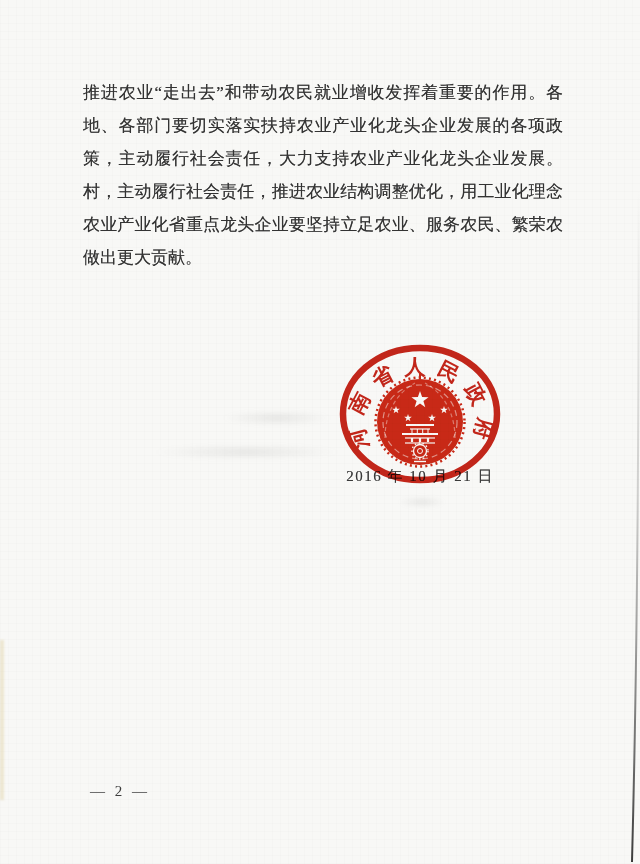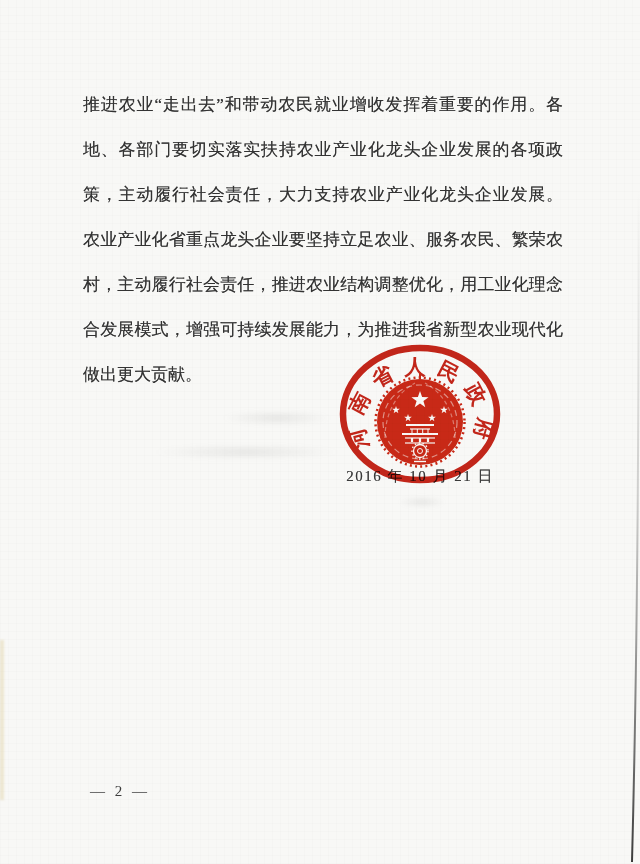--- a/index.html
+++ b/index.html
@@ -15,21 +15,21 @@
   }
   .body-text{
     position:absolute;left:83px;top:76px;width:480px;
     font-size:17px;line-height:33px;color:#333;
     text-shadow:0 0 0.5px rgba(51,51,51,0.65);
   }
   .body-text .line{
     text-align:justify;
     text-align-last:justify;
     text-justify:inter-character;
-    height:33px;overflow:hidden;margin-top:12px;
+    height:33px;overflow:hidden;
   }
   .body-text .line.last{
     text-align-last:left;
   }
   .seal{
     position:absolute;left:336px;top:344px;width:168px;height:144px;
     z-index:2;mix-blend-mode:multiply;
   }
   .seal svg{display:block;}
   .seal-date{
@@ -64,23 +64,22 @@
 <div class="page">
 
   <div class="smudge s1"></div>
   <div class="smudge s2"></div>
   <div class="smudge s3"></div>
 
   <div class="body-text">
     <div class="line">推进农业“走出去”和带动农民就业增收发挥着重要的作用。各</div>
     <div class="line">地、各部门要切实落实扶持农业产业化龙头企业发展的各项政</div>
     <div class="line">策，主动履行社会责任，大力支持农业产业化龙头企业发展。</div>
+    <div class="line">村，主动履行社会责任，推进农业结构调整优化，用工业化理念</div>
     <div class="line">农业产业化省重点龙头企业要坚持立足农业、服务农民、繁荣农</div>
-    <div class="line">村，主动履行社会责任，推进农业结构调整优化，用工业化理念</div>
-    <div class="line">合发展模式，增强可持续发展能力，为推进我省新型农业现代化</div>
     <div class="line last">做出更大贡献。</div>
   </div>
 
   <div class="seal-date">2016 年 10 月 21 日</div>
 
   <div class="seal">
     <svg width="168" height="144" viewBox="0 0 168 144" xmlns="http://www.w3.org/2000/svg">
       <defs>
         <path id="sealTextArc" d="M 32.4 97.9 A 57 48 0 1 1 135.6 97.9" fill="none"></path>
         <path id="star5" d="M0,-9 L2.12,-2.91 L8.56,-2.78 L3.42,1.11 L5.29,7.28 L0,3.6 L-5.29,7.28 L-3.42,1.11 L-8.56,-2.78 L-2.12,-2.91 Z"></path>

